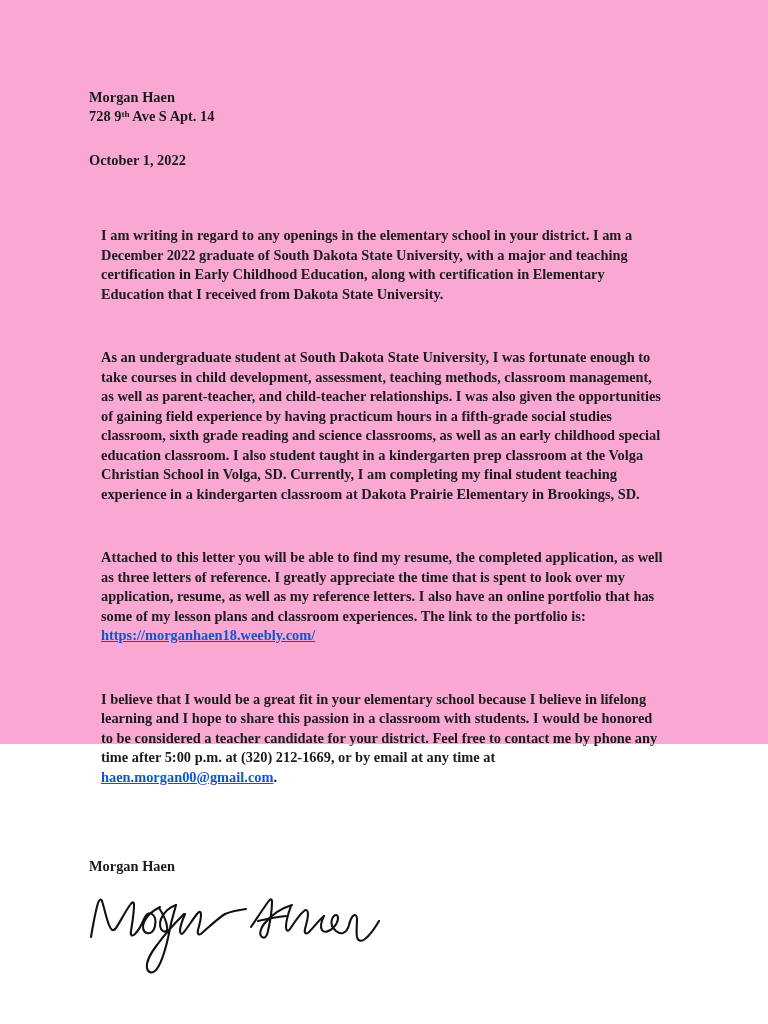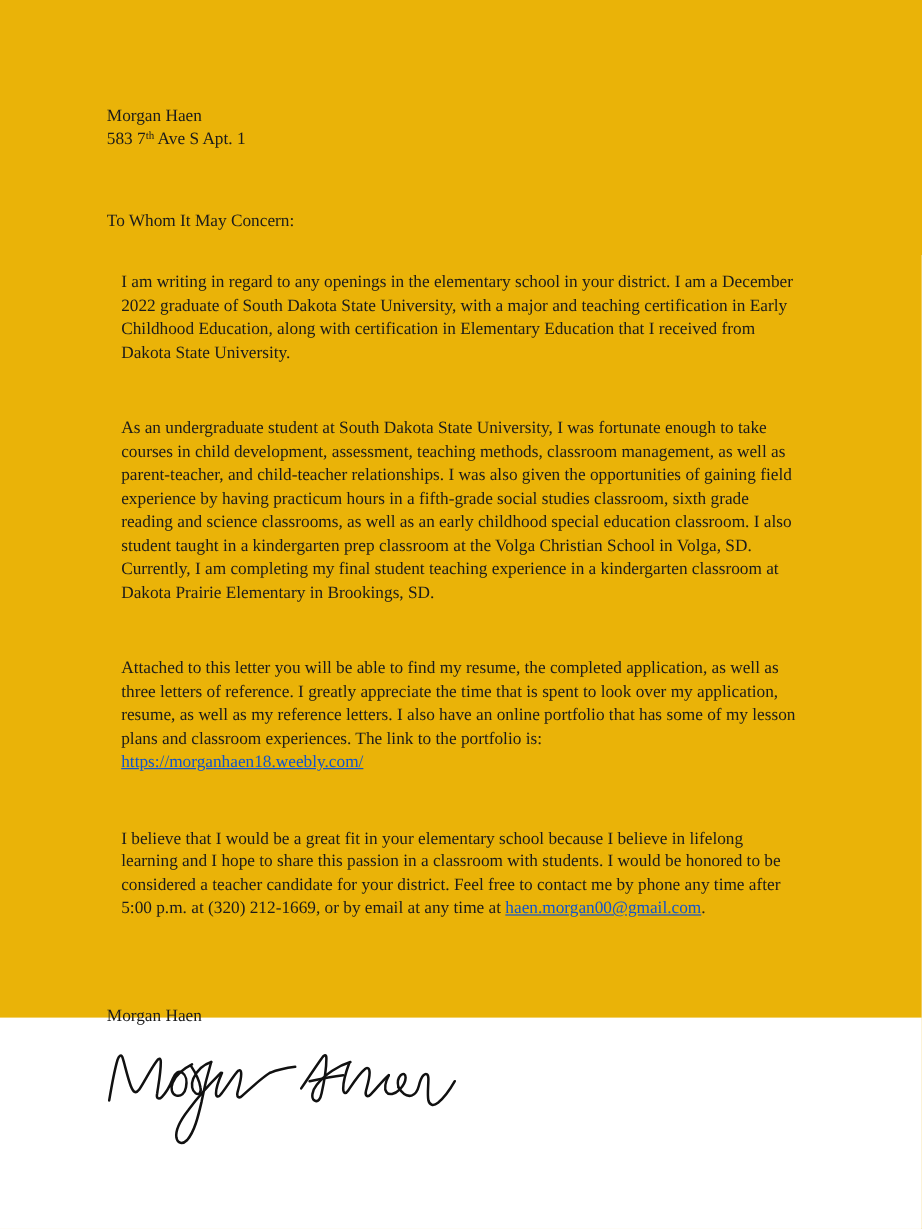--- a/index.html
+++ b/index.html
@@ -12,23 +12,24 @@
     width: 768px;
     height: 1024px;
     overflow: hidden;
     font-family: "Liberation Serif", "DejaVu Serif", serif;
     color: #1b1b1b;
     -webkit-font-smoothing: antialiased;
   }
   .page {
     position: relative;
     width: 768px;
-    height: 848px;
-    background: #eab308;
+    height: 744px;
+    background: #f9a8d4;
     box-sizing: border-box;
+    font-weight: bold;
   }
   .content {
     position: absolute;
     left: 89px;
     top: 88px;
     width: 590px;
   }
   .blk {
     font-size: 14.4px;
     line-height: 19.4px;
@@ -66,29 +67,29 @@
   .signature svg { display: block; overflow: visible; }
 </style>
 </head>
 <body>
 
 <div class="page">
   <div class="content">
 
     <div class="blk">
       <div>Morgan Haen</div>
-      <div class="addr-line"><span>583 7</span><sup>th</sup><span> Ave S Apt. 1</span></div>
+      <div class="addr-line"><span>728 9</span><sup>th</sup><span> Ave S Apt. 14</span></div>
     </div>
 
     <div class="gap-lg"></div>
 
+    <div class="blk">October 1, 2022</div>
 
     <div class="gap-lg"></div>
 
-    <div class="blk">To Whom It May Concern:</div>
 
     <div class="gap-md"></div>
 
     <p class="para">I am writing in regard to any openings in the elementary school in your district. I am a December 2022 graduate of South Dakota State University, with a major and teaching certification in Early Childhood Education, along with certification in Elementary Education that I received from Dakota State University.</p>
 
     <div class="gap-md"></div>
 
     <p class="para">As an undergraduate student at South Dakota State University, I was fortunate enough to take courses in child development, assessment, teaching methods, classroom management, as well as parent-teacher, and child-teacher relationships. I was also given the opportunities of gaining field experience by having practicum hours in a fifth-grade social studies classroom, sixth grade reading and science classrooms, as well as an early childhood special education classroom. I also student taught in a kindergarten prep classroom at the Volga Christian School in Volga, SD. Currently, I am completing my final student teaching experience in a kindergarten classroom at Dakota Prairie Elementary in Brookings, SD.</p>
 
     <div class="gap-md"></div>

